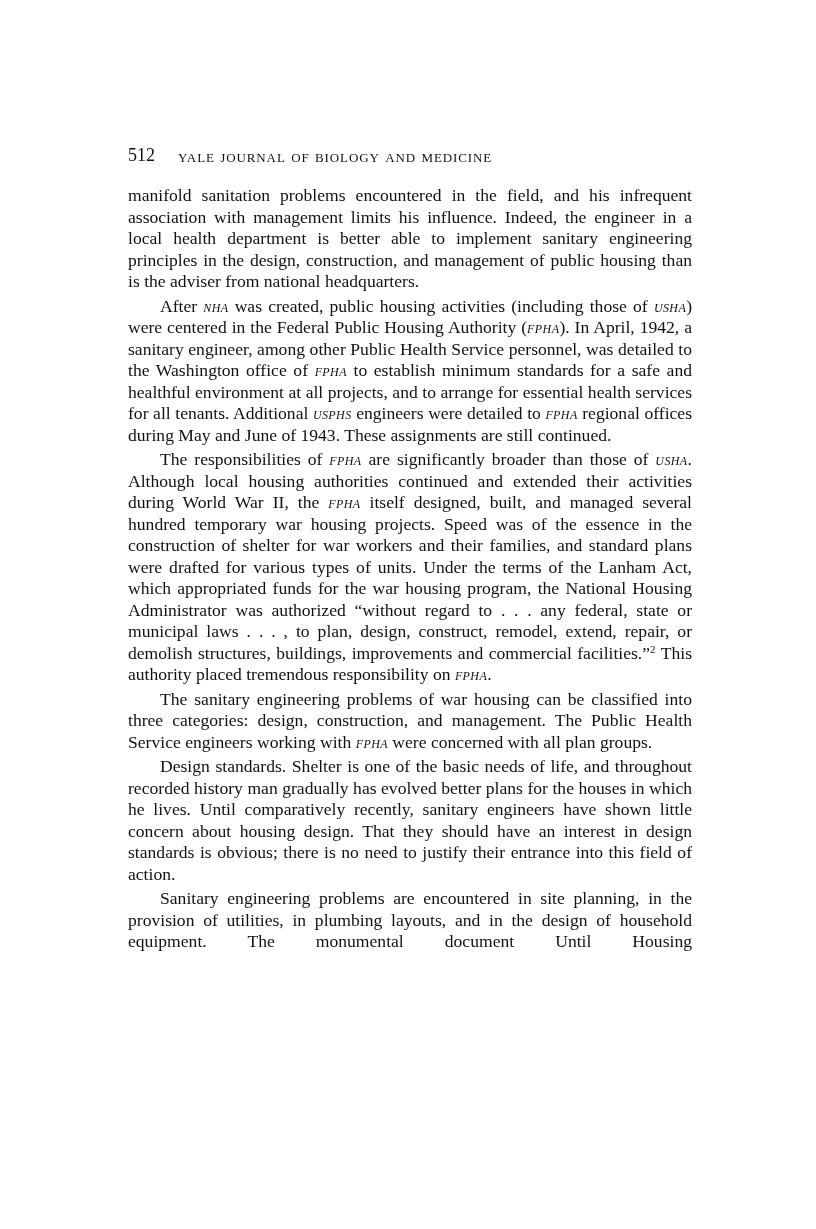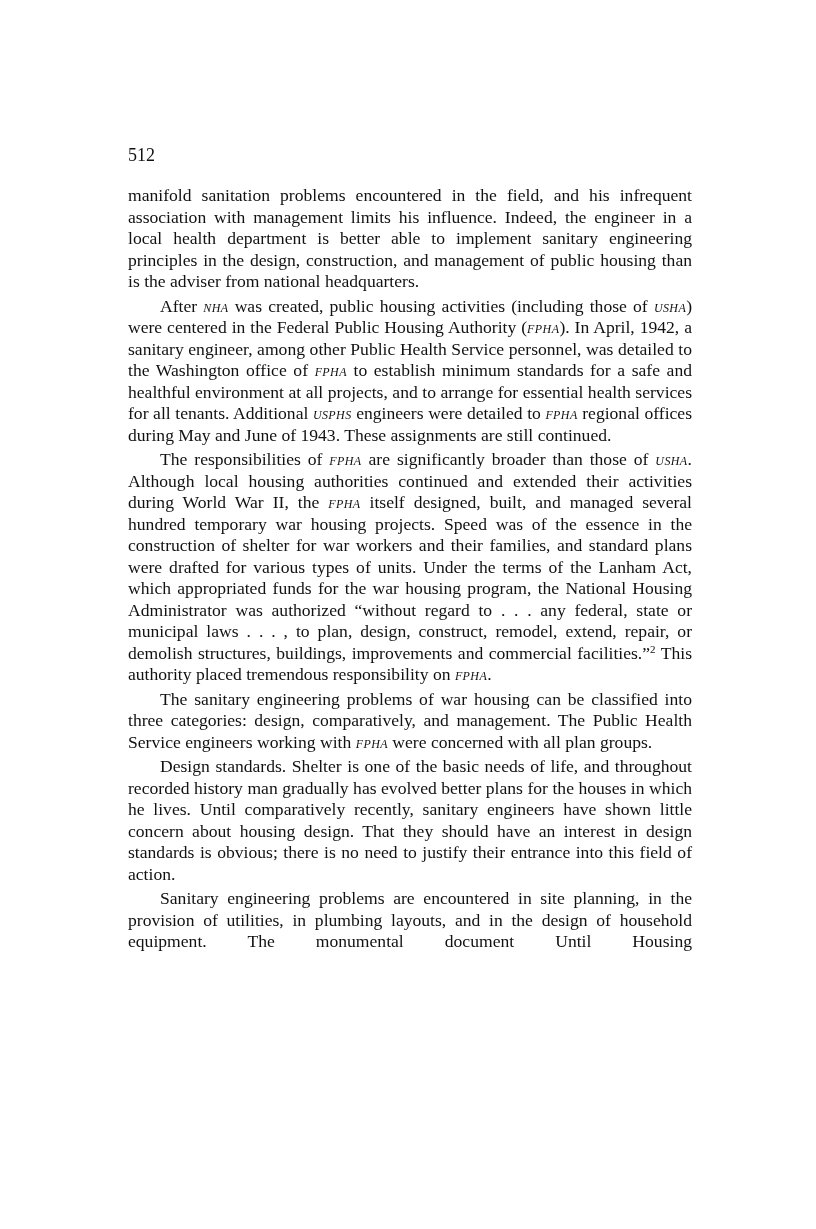--- a/index.html
+++ b/index.html
@@ -71,23 +71,24 @@
       vertical-align: 6px;
       line-height: 0;
     }
   </style>
 </head>
 <body>
 
 <div class="page">
   <div class="running-head">
     <span class="page-number">512</span>
+    <span class="journal-title">YALE JOURNAL OF BIOLOGY AND MEDICINE</span>
   </div>
 
   <div class="body">
     <p class="para first"><span>manifold sanitation problems encountered in the field, and his infrequent association with management limits his influence. Indeed, the engineer in a local health department is better able to implement sanitary engineering principles in the design, construction, and management of public housing than is the adviser from national headquarters.</span></p>
     <p class="para"><span>After </span><span class="sc">NHA</span><span> was created, public housing activities (including those of </span><span class="sc">USHA</span><span>) were centered in the Federal Public Housing Authority (</span><span class="sc">FPHA</span><span>). In April, 1942, a sanitary engineer, among other Public Health Service personnel, was detailed to the Washington office of </span><span class="sc">FPHA</span><span> to establish minimum standards for a safe and healthful environment at all projects, and to arrange for essential health services for all tenants. Additional </span><span class="sc">USPHS</span><span> engineers were detailed to </span><span class="sc">FPHA</span><span> regional offices during May and June of 1943. These assignments are still continued.</span></p>
     <p class="para"><span>The responsibilities of </span><span class="sc">FPHA</span><span> are significantly broader than those of </span><span class="sc">USHA</span><span>. Although local housing authorities continued and extended their activities during World War II, the </span><span class="sc">FPHA</span><span> itself designed, built, and managed several hundred temporary war housing projects. Speed was of the essence in the construction of shelter for war workers and their families, and standard plans were drafted for various types of units. Under the terms of the Lanham Act, which appropriated funds for the war housing program, the National Housing Administrator was authorized “without regard to . . . any federal, state or municipal laws . . . , to plan, design, construct, remodel, extend, repair, or demolish structures, buildings, improvements and commercial facilities.”</span><span class="sup">2</span><span> This authority placed tremendous responsibility on </span><span class="sc">FPHA</span><span>.</span></p>
-    <p class="para"><span>The sanitary engineering problems of war housing can be classified into three categories: design, comparatively, and management. The Public Health Service engineers working with </span><span class="sc">FPHA</span><span> were concerned with all plan groups.</span></p>
+    <p class="para"><span>The sanitary engineering problems of war housing can be classified into three categories: design, construction, and management. The Public Health Service engineers working with </span><span class="sc">FPHA</span><span> were concerned with all plan groups.</span></p>
     <p class="para"><span class="it">Design standards.</span><span> Shelter is one of the basic needs of life, and throughout recorded history man gradually has evolved better plans for the houses in which he lives. Until comparatively recently, sanitary engineers have shown little concern about housing design. That they should have an interest in design standards is obvious; there is no need to justify their entrance into this field of action.</span></p>
     <p class="para" style="text-align-last: justify;"><span>Sanitary engineering problems are encountered in site planning, in the provision of utilities, in plumbing layouts, and in the design of household equipment. The monumental document </span><span class="it">Until Housing</span></p>
   </div>
 </div>
 
 </body></html>

